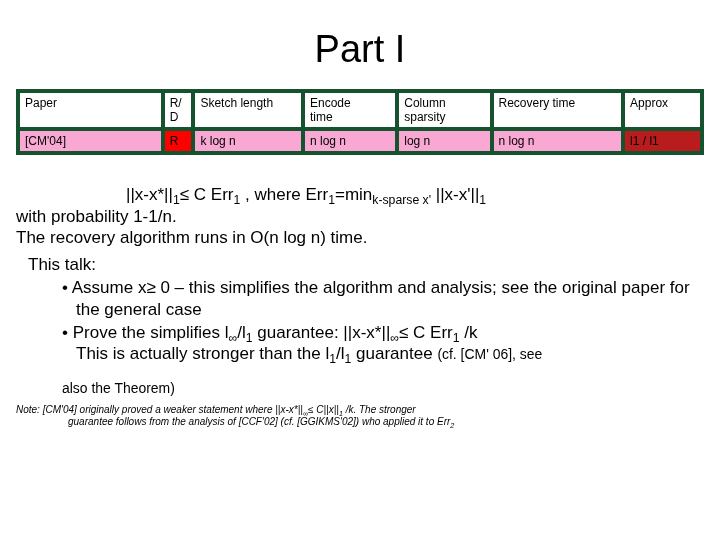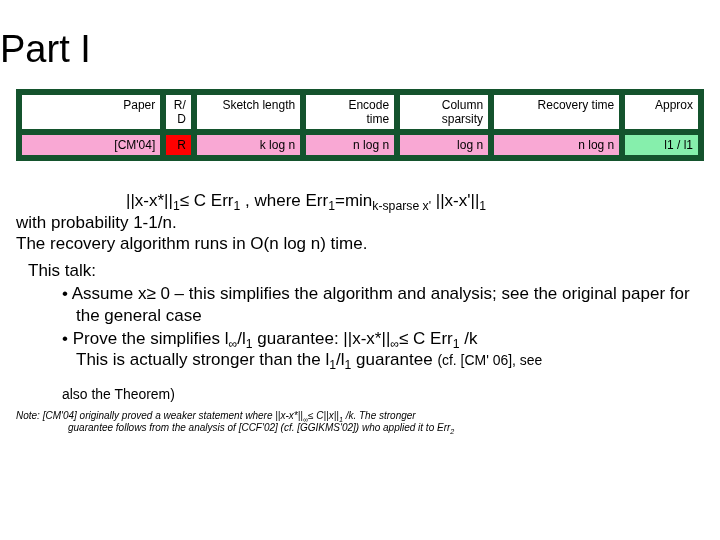--- a/index.html
+++ b/index.html
@@ -12,41 +12,41 @@
     color: #000;
     position: relative;
   }
   .slide {
     width: 720px;
     height: 540px;
     padding: 0;
   }
   .title {
     font-size: 38px;
-    text-align: left;
+    text-align: center;
     padding-top: 28px;
     padding-bottom: 18px;
     font-weight: 400;
   }
   table.cmp {
     border-collapse: collapse;
     width: 688px;
     margin: 0 auto 8px auto;
     font-size: 12px;
   }
   table.cmp th, table.cmp td {
-    border: 6px solid #14532d;
+    border: 4px solid #14532d;
     padding: 3px 5px;
-    text-align: right;
+    text-align: left;
     vertical-align: top;
     font-weight: 400;
   }
   tr.row-cm td { background: #f9a8d4; }
   tr.row-cm td.rd-cell { background: #ff0000; }
-  tr.row-cm td.approx-cell { background: #86efac; }
+  tr.row-cm td.approx-cell { background: #b91c1c; }
   .body {
     width: 688px;
     margin: 0 auto;
     font-size: 17px;
     line-height: 1.25;
   }
   .theorem { margin-bottom: 6px; }
   .indent-eq { padding-left: 110px; }
   .talk { margin-top: 4px; padding-left: 12px; }
   .bullets { margin: 2px 0 16px 0; padding-left: 34px; list-style: none; }

